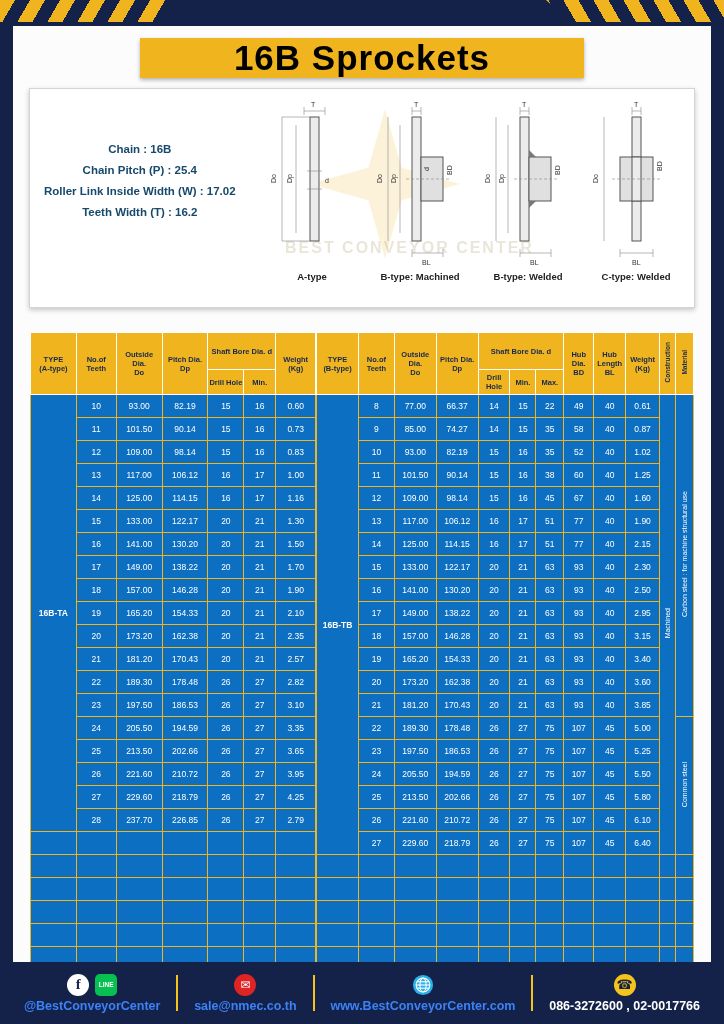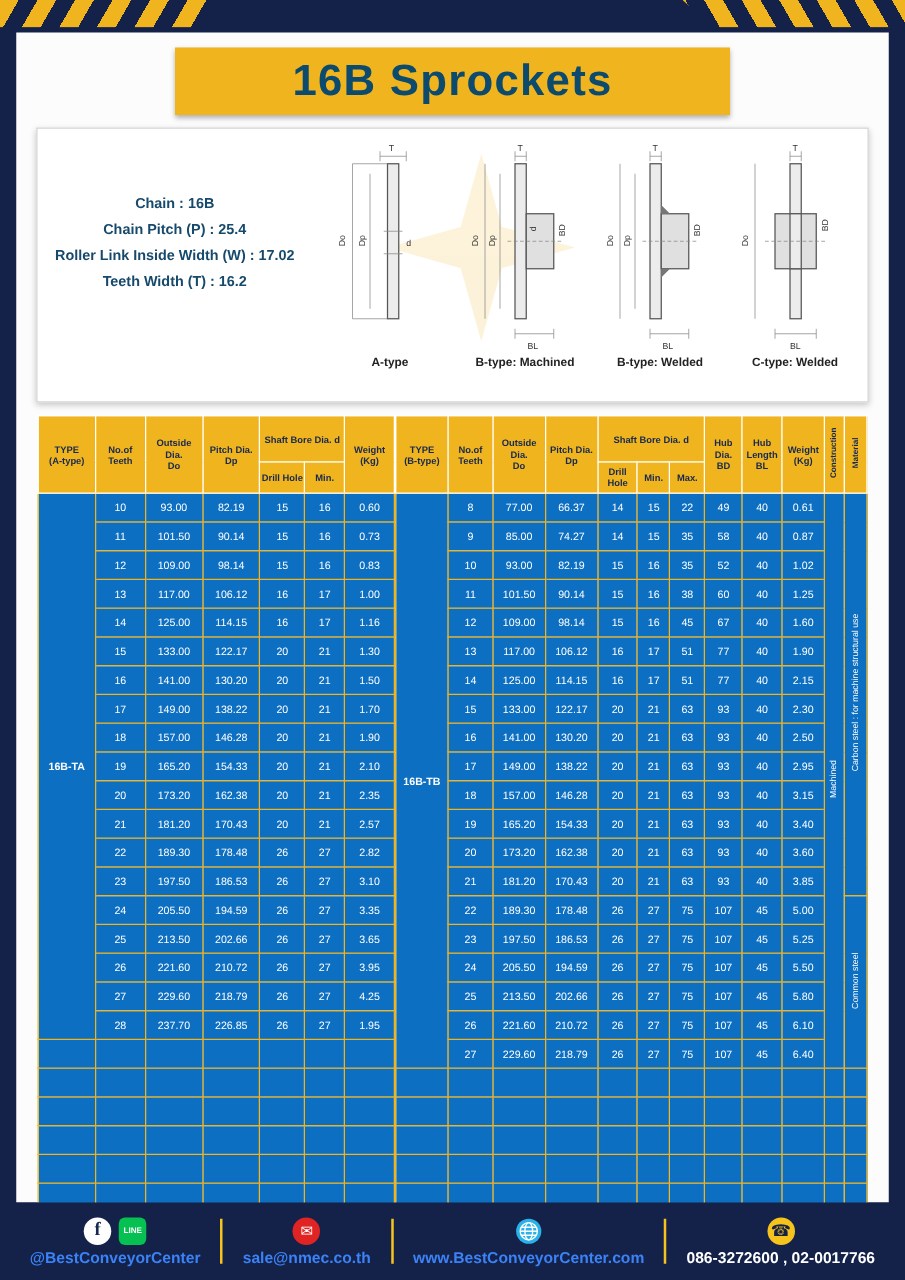--- a/index.html
+++ b/index.html
@@ -7,22 +7,22 @@
         font-family:"Liberation Sans",sans-serif;margin:0 auto;}
   
   .hazard{position:absolute;top:0;height:22px;width:178px;z-index:6;}
   .hazard.left{left:0;background:repeating-linear-gradient(120deg,#f0b41e 0 13px,#14224a 13px 26px);
                clip-path:polygon(0 0,100% 0,86% 100%,0 100%);}
   .hazard.right{right:0;background:repeating-linear-gradient(60deg,#f0b41e 0 13px,#14224a 13px 26px);
                 clip-path:polygon(0 0,100% 0,100% 100%,14% 100%);}
   
   .content{position:absolute;left:13px;right:13px;top:26px;bottom:62px;background:#fcfcfc;}
   
-  .banner{margin:12px auto 0;width:444px;height:54px;background:#f0b41e;display:flex;align-items:center;
-          justify-content:center;font-size:35px;font-weight:bold;color:#0c4a6e;letter-spacing:1px;
+  .banner{margin:12px auto 0;width:444px;height:40px;background:#f0b41e;display:flex;align-items:center;
+          justify-content:center;font-size:35px;font-weight:bold;color:#000000;letter-spacing:1px;
           box-shadow:0 2px 4px rgba(0,0,0,.3);}
   
   .spec-panel{position:relative;margin:10px 16px 0;height:218px;background:#fff;border:1px solid #d4d4d4;
               box-shadow:0 2px 5px rgba(0,0,0,.22);overflow:hidden;}
   .spec-text{position:absolute;left:14px;top:50px;z-index:2;text-align:center;}
   .spec-line{font-size:11.5px;font-weight:bold;color:#16496b;line-height:21px;white-space:nowrap;}
   .figures{position:absolute;right:4px;top:8px;display:flex;z-index:2;}
   .fig{width:108px;display:flex;flex-direction:column;align-items:center;}
   .fig svg{display:block;}
   .fig-caption{font-size:9.5px;font-weight:bold;color:#222;margin-top:2px;white-space:nowrap;}
@@ -72,20 +72,21 @@
   <div class="hazard right"></div>
 
   <div class="content">
 
     <div class="banner">16B Sprockets</div>
 
     <div class="spec-panel">
       <svg class="watermark" width="150" height="150" viewBox="0 0 100 100">
         <polygon points="50,0 61,39 100,50 61,61 50,100 39,61 0,50 39,39" fill="#f0b41e"></polygon>
       </svg>
+      <div class="wm-text">BEST CONVEYOR CENTER</div>
 
       <div class="spec-text">
         <div class="spec-line">Chain : 16B</div>
         <div class="spec-line">Chain Pitch (P) : 25.4</div>
         <div class="spec-line">Roller Link Inside Width (W) : 17.02</div>
         <div class="spec-line">Teeth Width (T) : 16.2</div>
       </div>
 
       <div class="figures">
         <div class="fig">
@@ -348,21 +349,21 @@
               <td>26</td>
               <td>27</td>
               <td>4.25</td>
             </tr>
             <tr>
               <td>28</td>
               <td>237.70</td>
               <td>226.85</td>
               <td>26</td>
               <td>27</td>
-              <td>1.95</td>
+              <td>2.79</td>
             </tr>
             <tr>
               <td></td>
               <td></td>
               <td></td>
               <td></td>
               <td></td>
               <td></td>
               <td></td>
             </tr>

